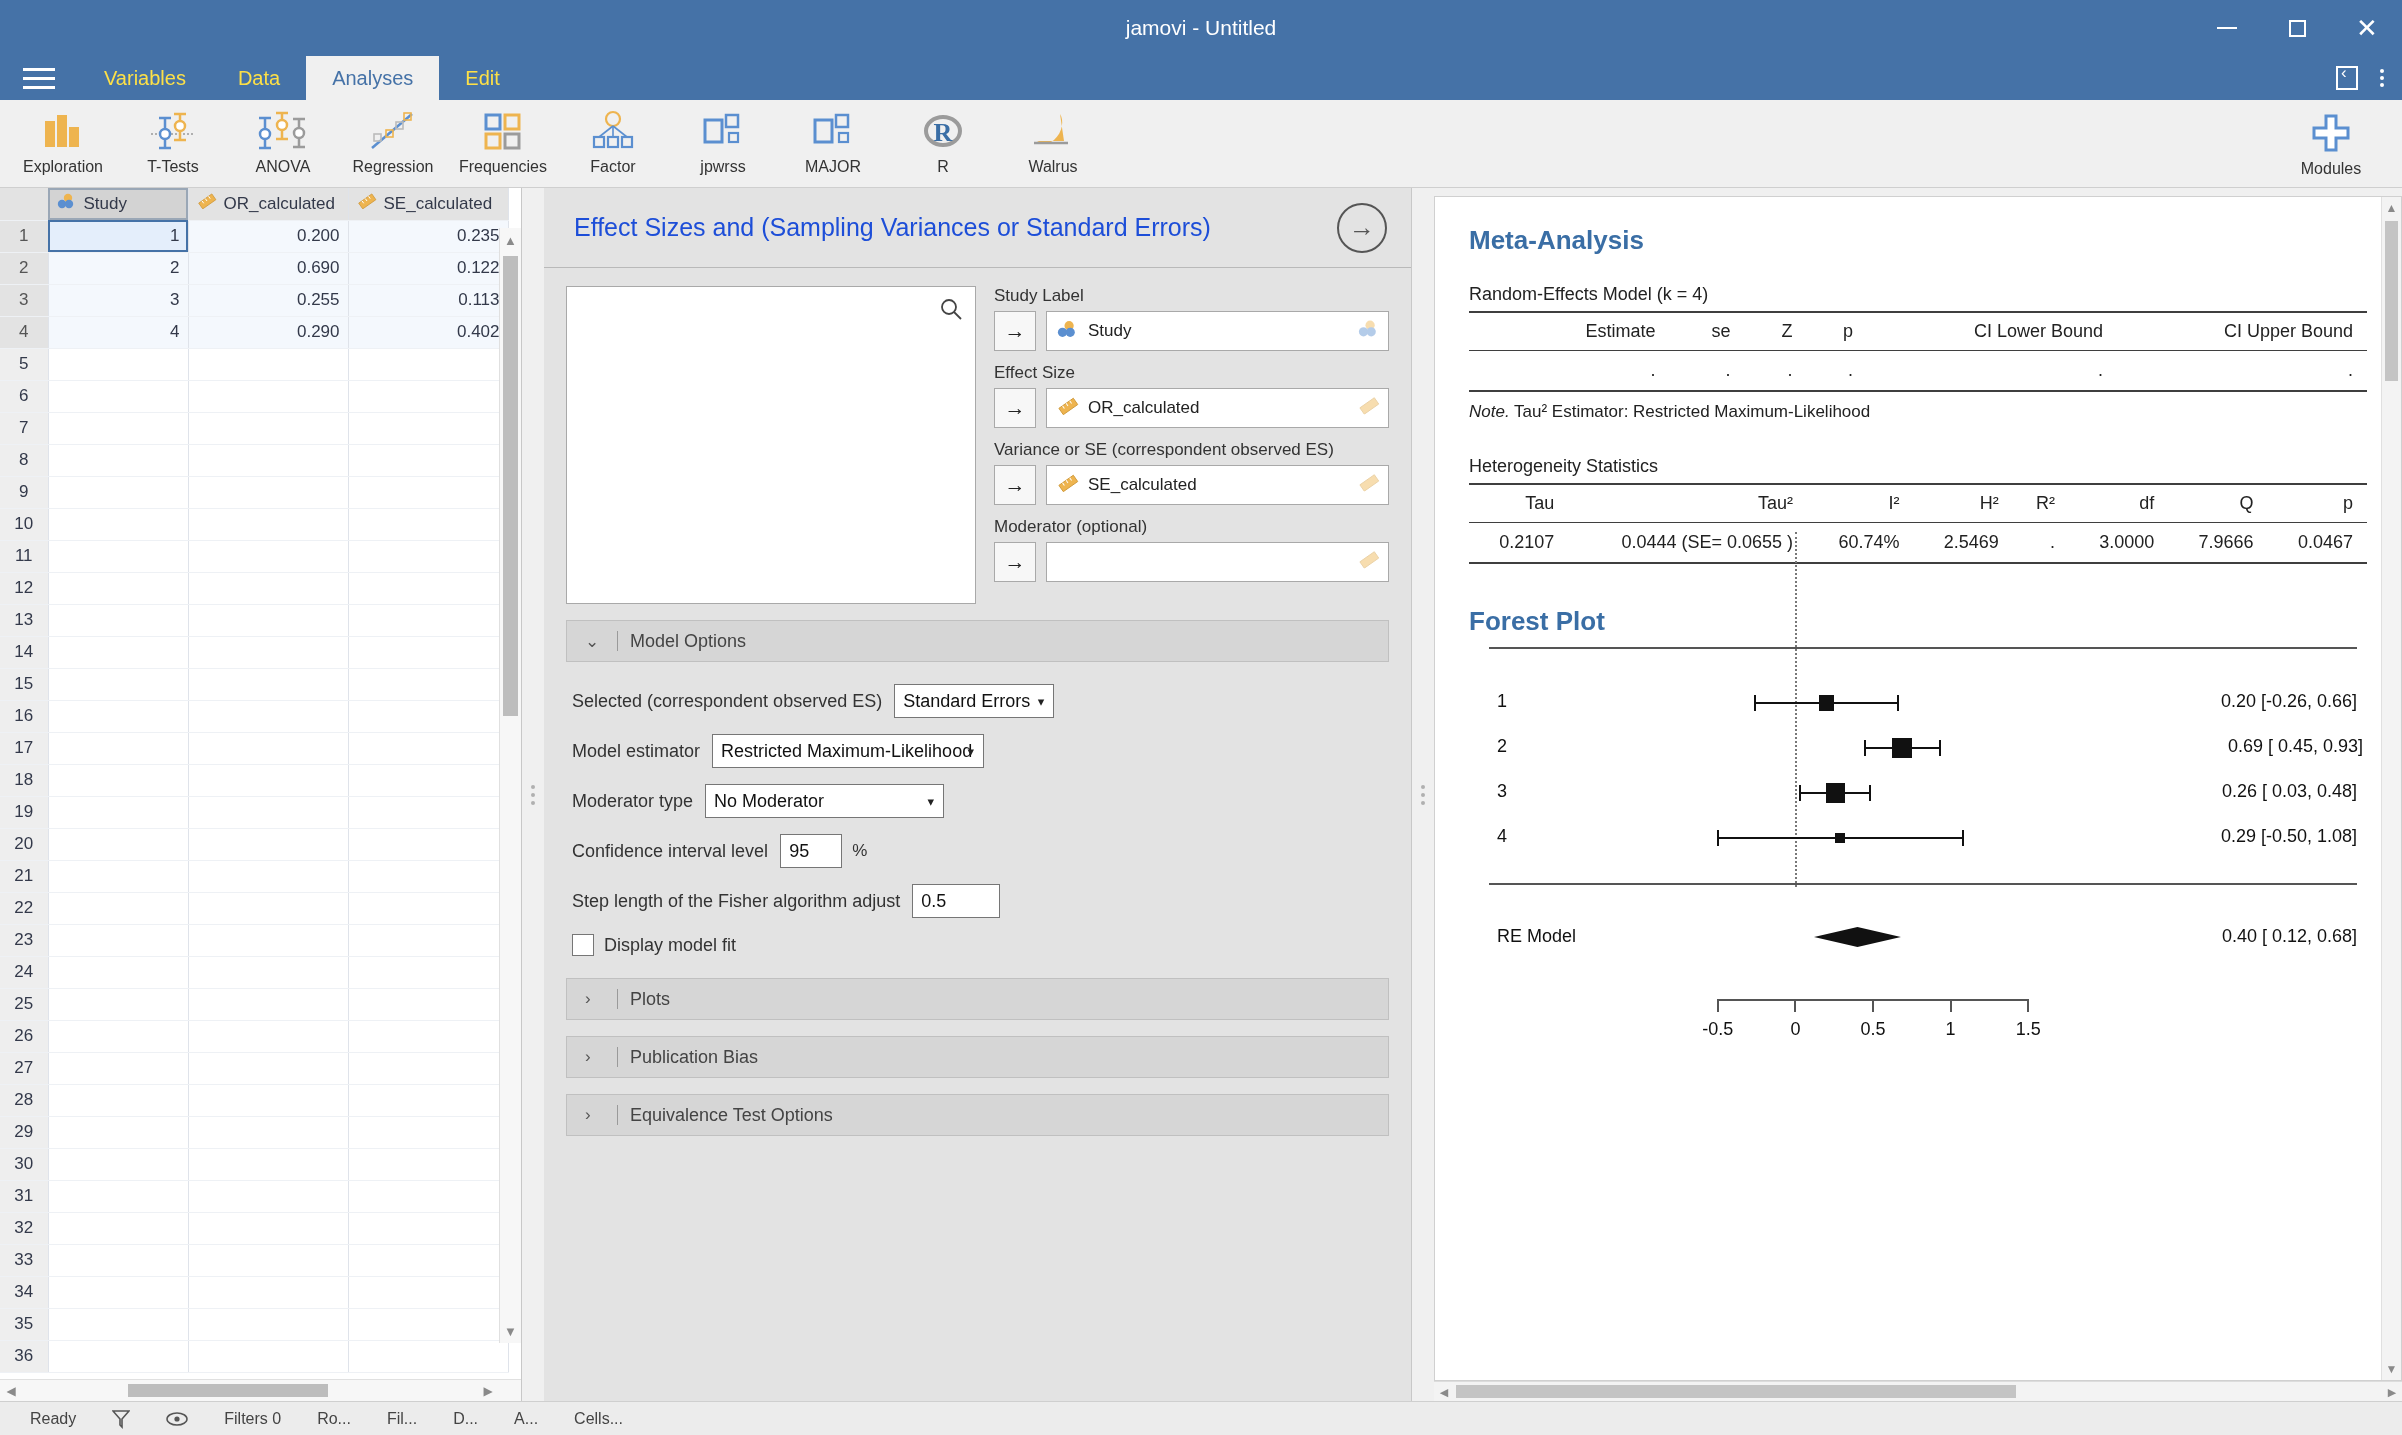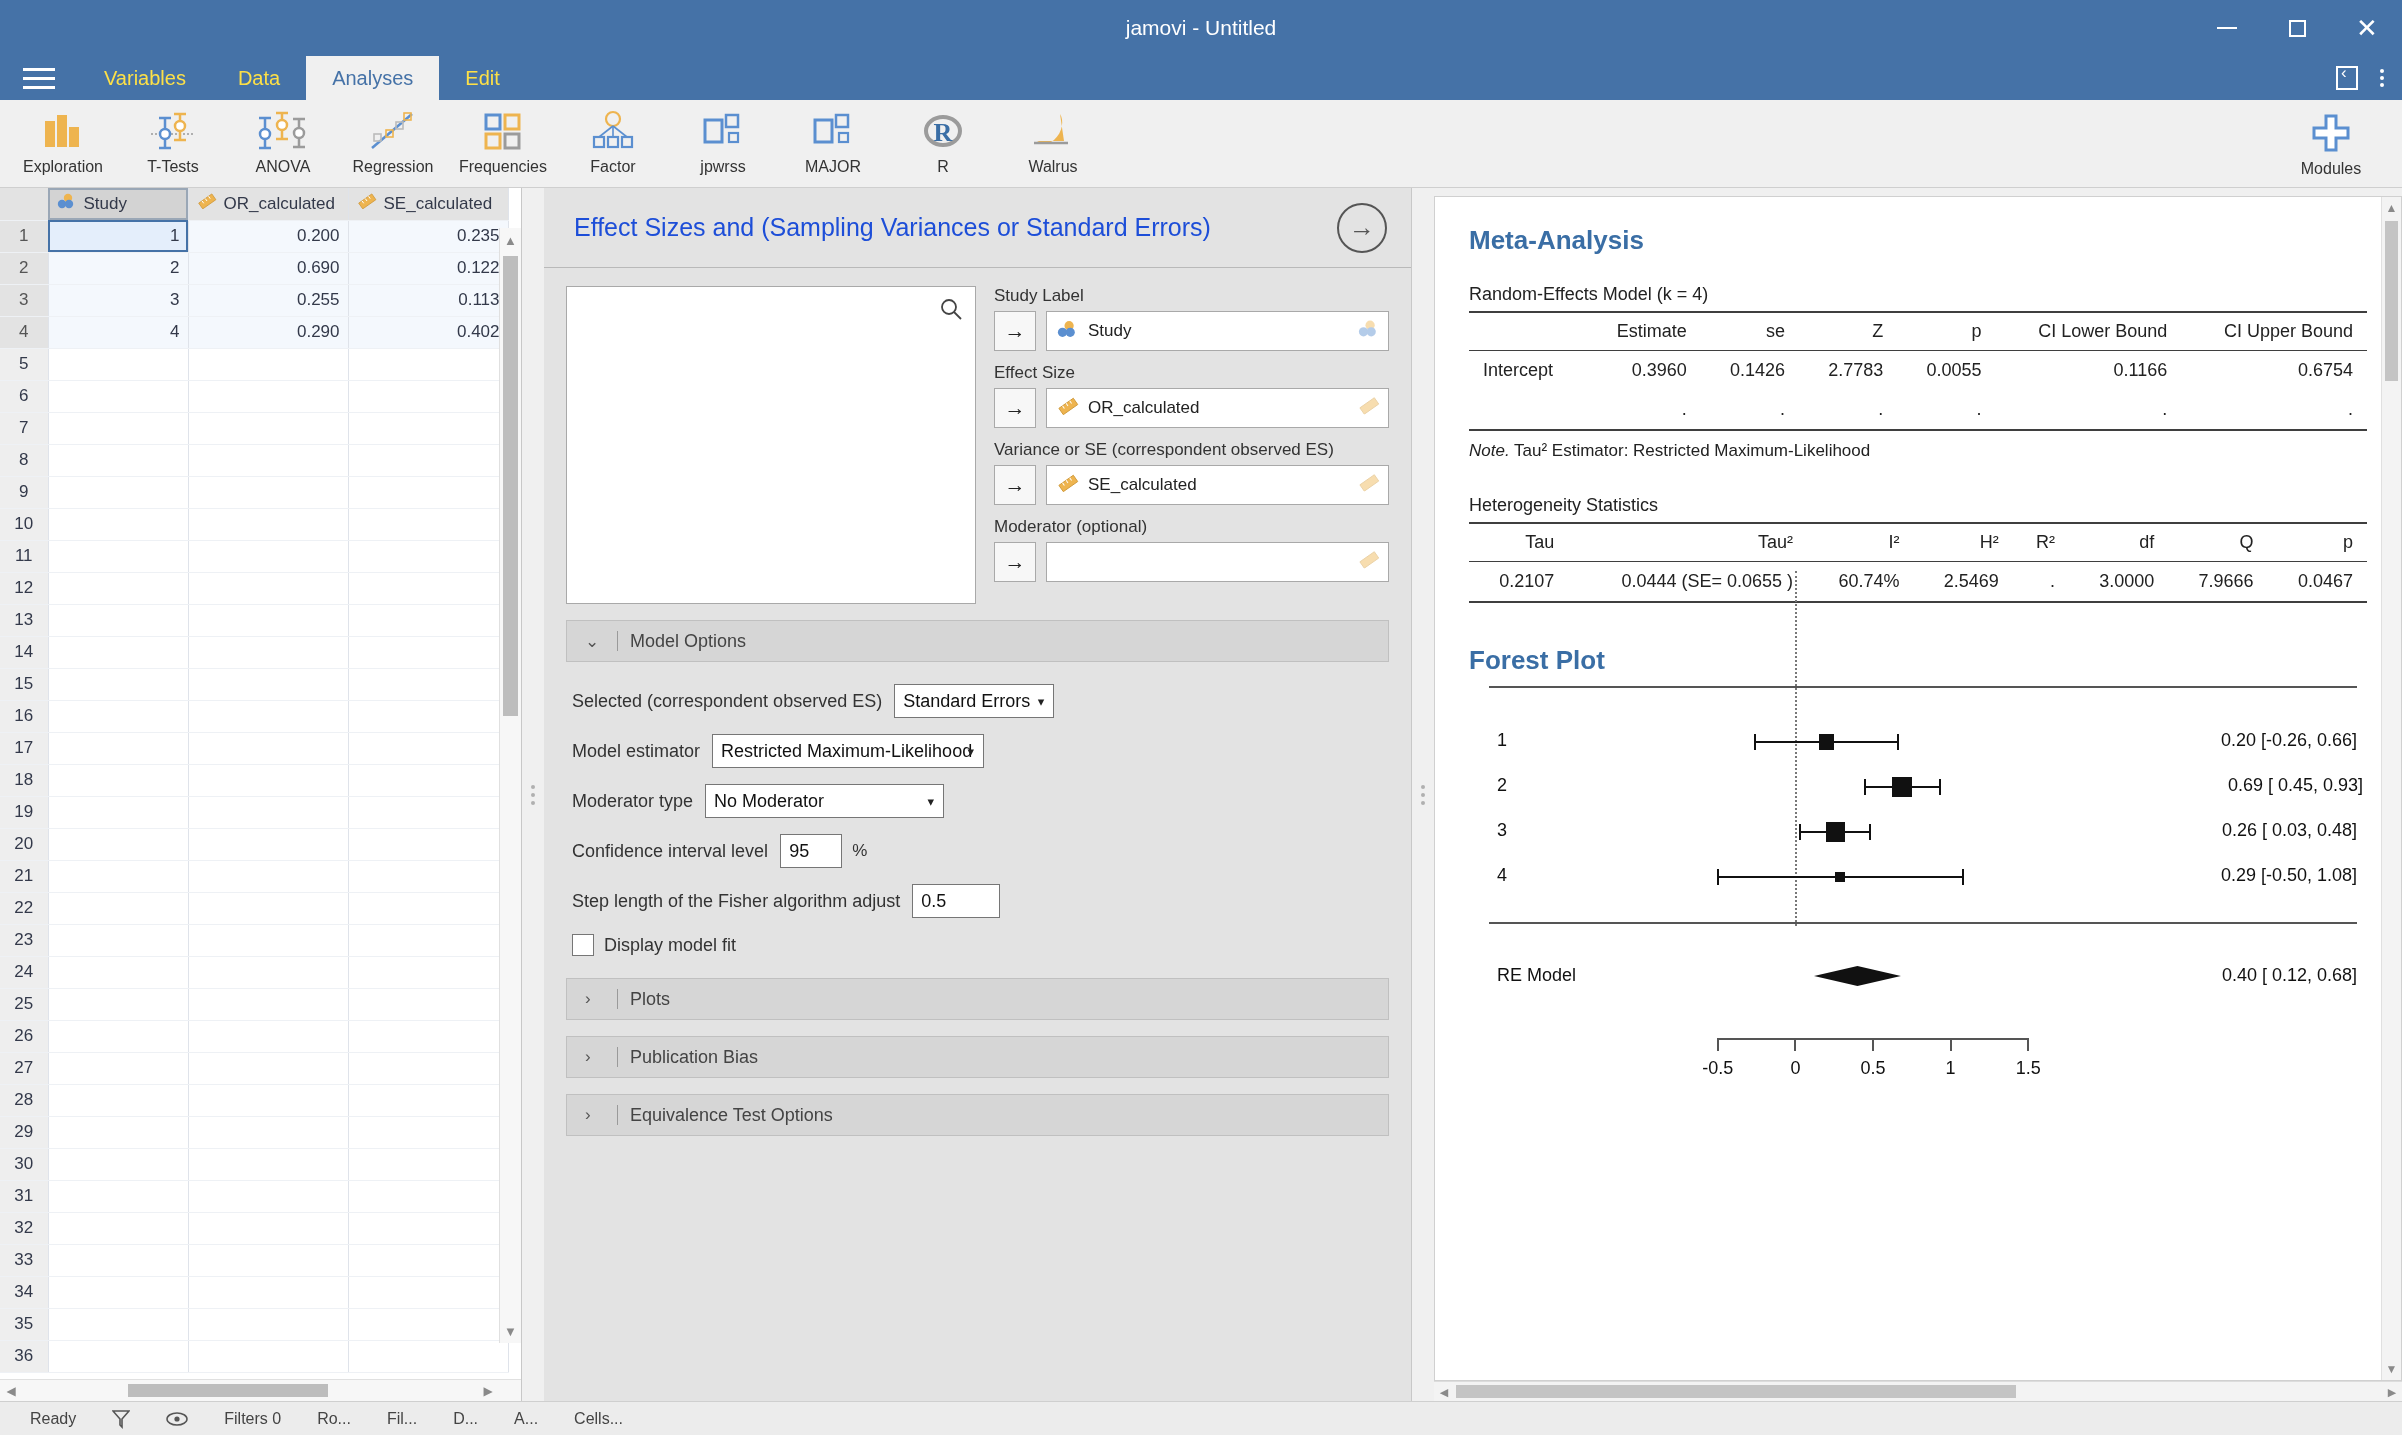--- a/index.html
+++ b/index.html
@@ -1045,29 +1045,20 @@
                 <th class="first"></th>
                 <th>Estimate</th>
                 <th>se</th>
                 <th>Z</th>
                 <th>p</th>
                 <th>CI Lower Bound</th>
                 <th>CI Upper Bound</th>
               </tr>
             </thead>
             <tbody>
-              <tr>
-                <td class="first">Intercept</td>
-                <td>0.3960</td>
-                <td>0.1426</td>
-                <td>2.7783</td>
-                <td>0.0055</td>
-                <td>0.1166</td>
-                <td>0.6754</td>
-              </tr>
               <tr class="last">
                 <td class="first"></td>
                 <td>.</td>
                 <td>.</td>
                 <td>.</td>
                 <td>.</td>
                 <td>.</td>
                 <td>.</td>
               </tr>
             </tbody>

